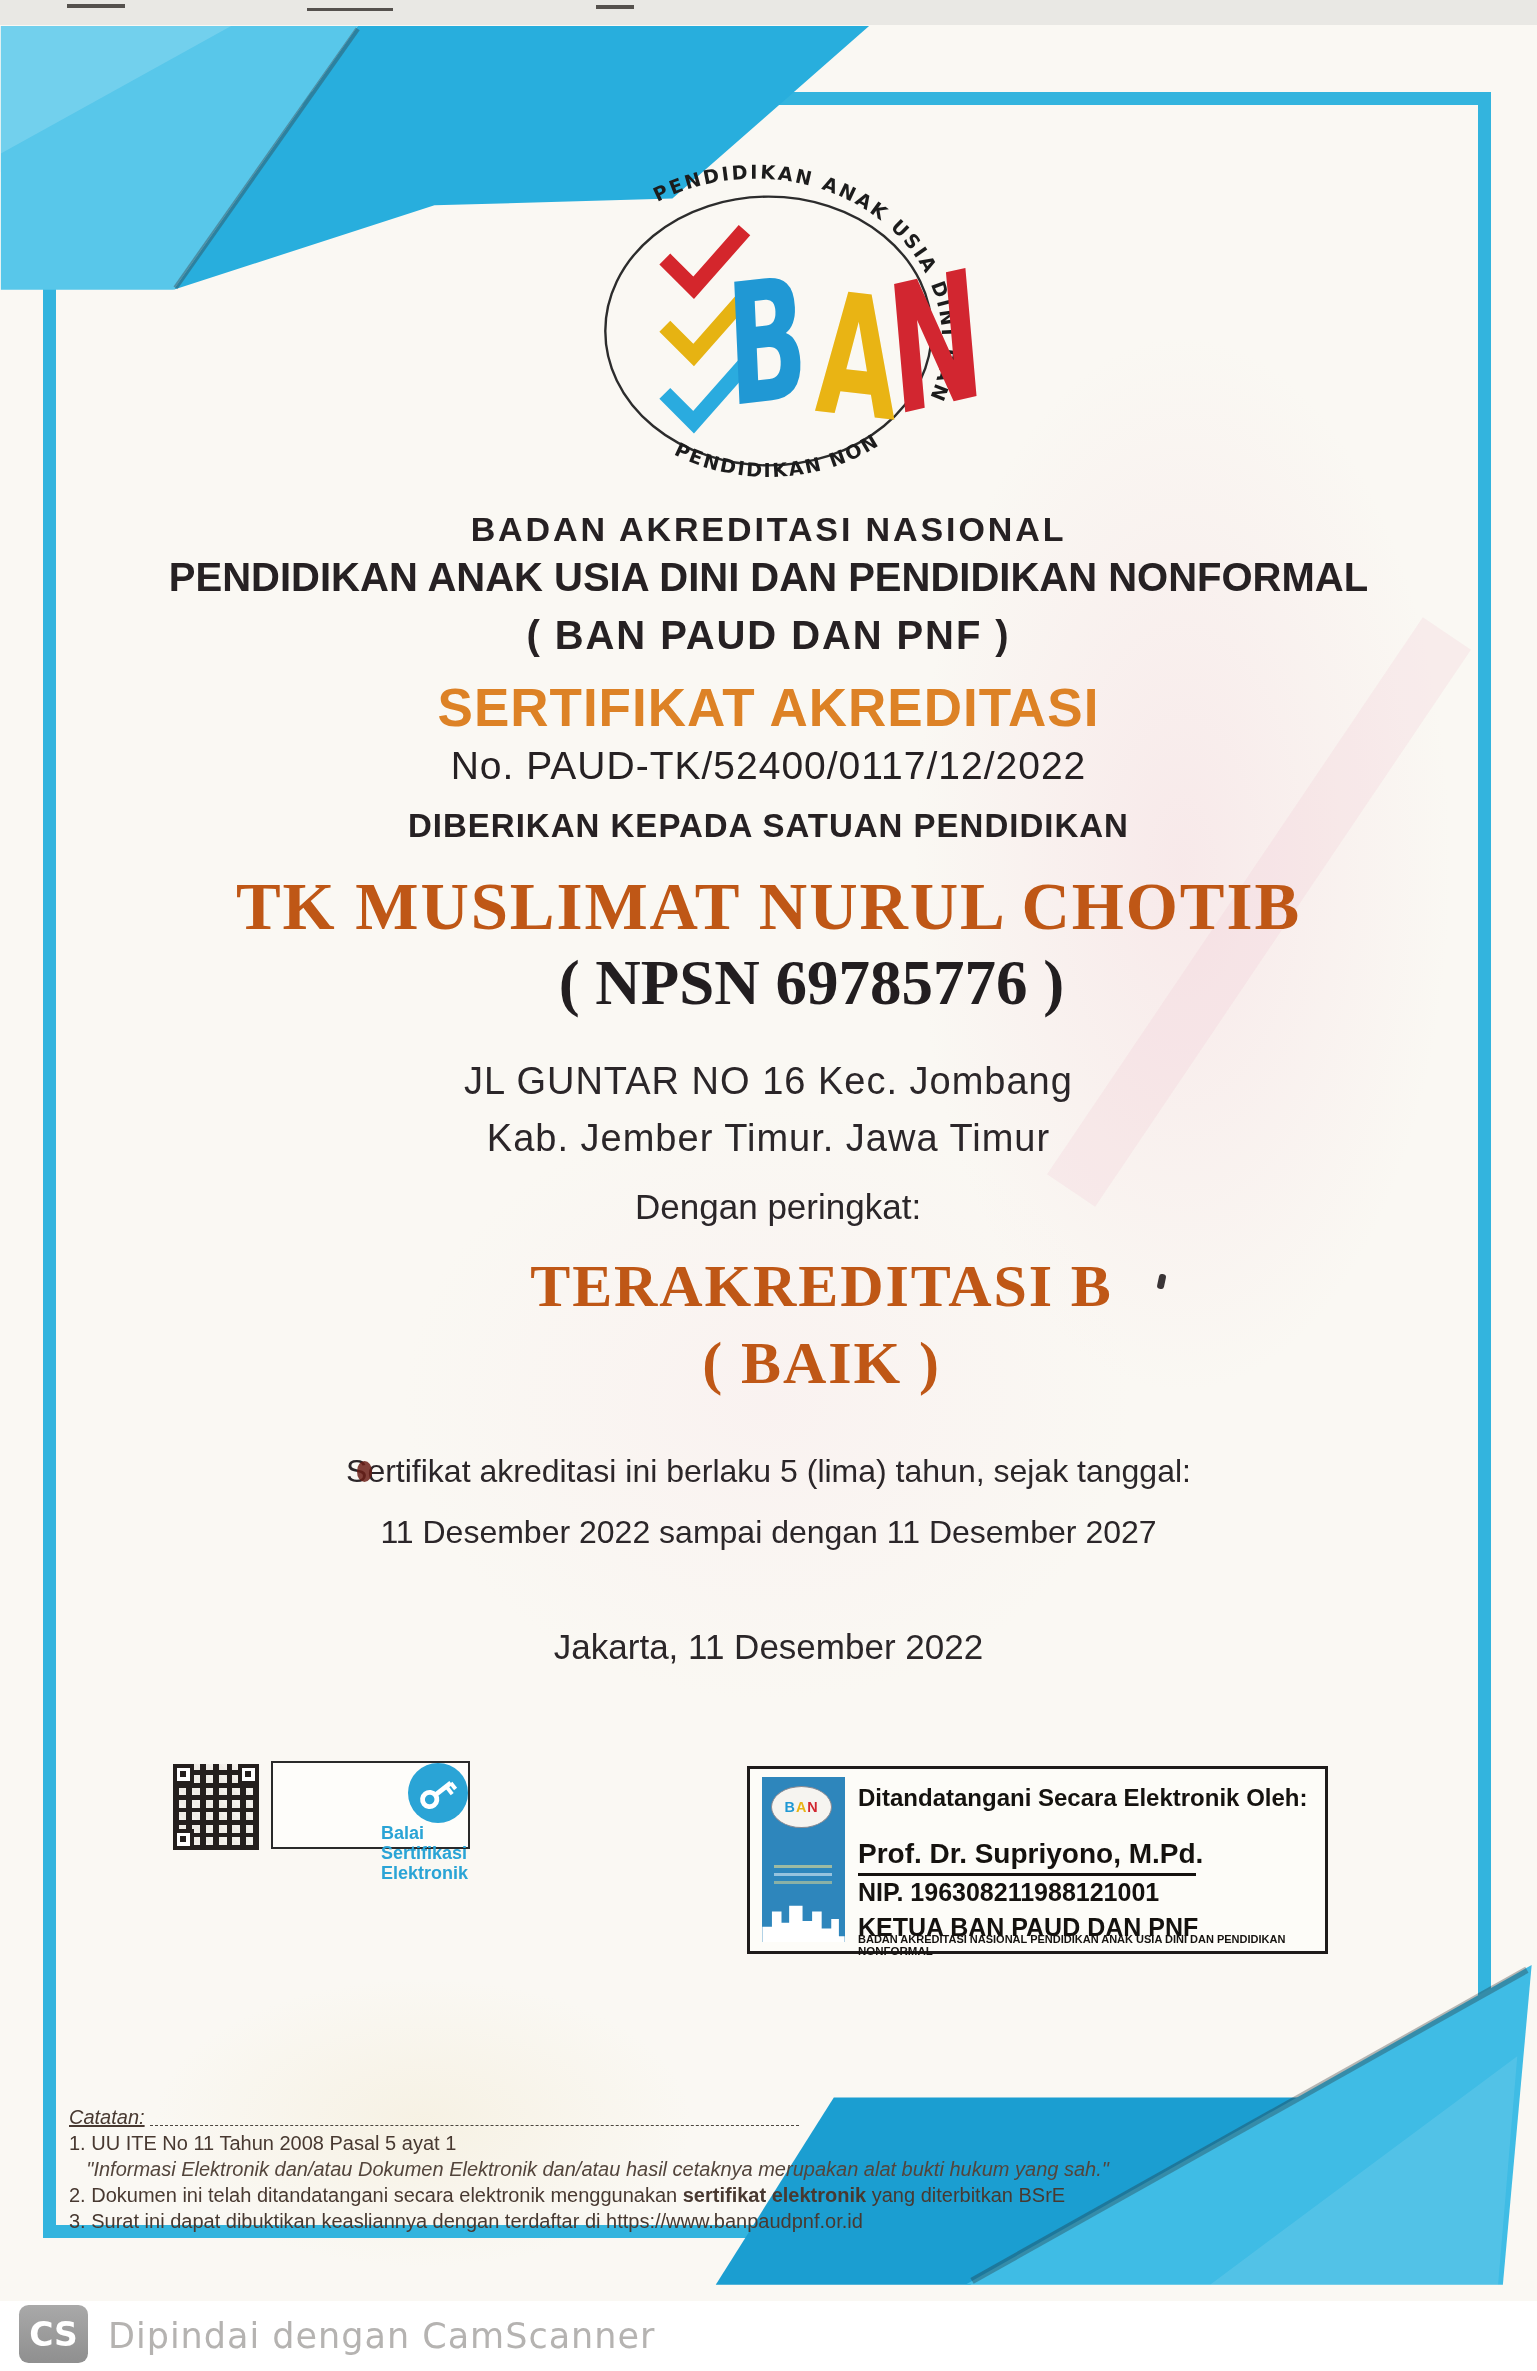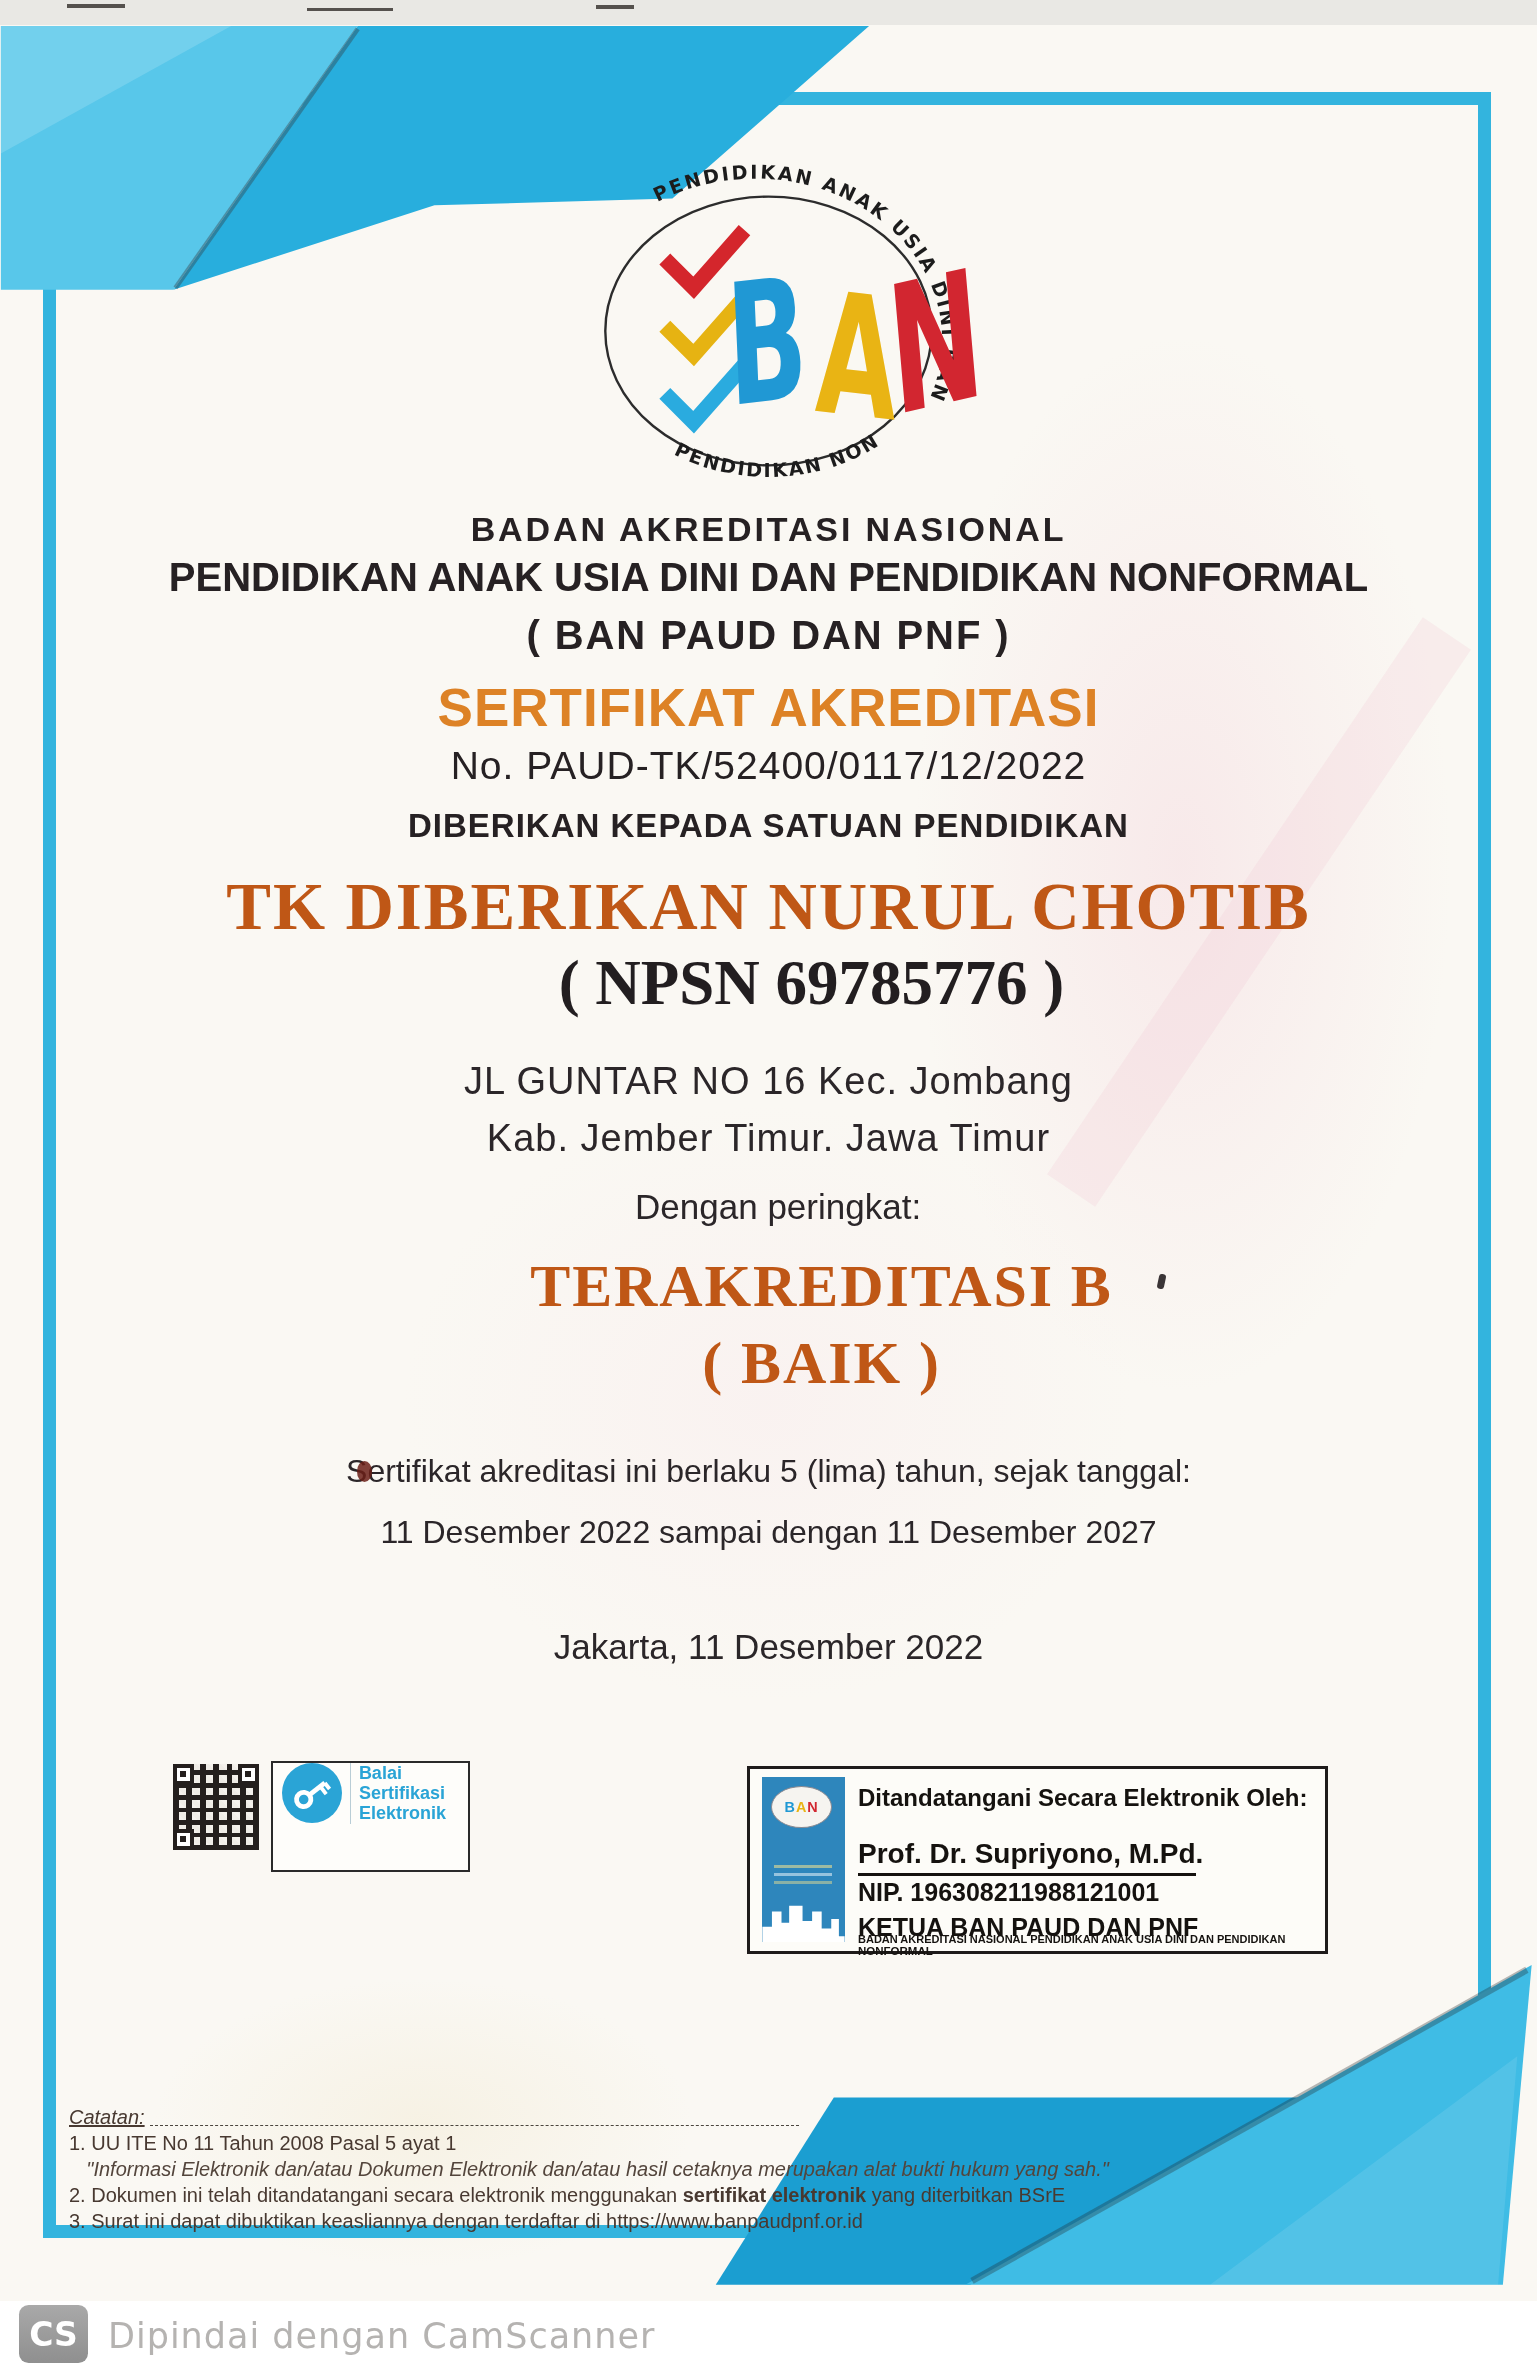--- a/index.html
+++ b/index.html
@@ -34,22 +34,22 @@
   .valid1{top:1453px;font-size:32px;color:#2b2629;z-index:5;}
   .valid2{top:1514px;font-size:32px;color:#2b2629;z-index:5;}
   .placedate{top:1627px;font-size:35px;color:#2b2629;z-index:5;}
   
   .qr{left:173px;top:1764px;width:86px;height:86px;z-index:5;background:
       repeating-linear-gradient(90deg,#241f1d 0 5.8px,rgba(0,0,0,0) 5.8px 13.4px),
       repeating-linear-gradient(0deg,#241f1d 0 4.8px,rgba(0,0,0,0) 4.8px 12.5px),
       repeating-linear-gradient(45deg,#f4f1ec 0 3.8px,rgba(0,0,0,0) 3.8px 8.6px),#efece6;}
   .finder{position:absolute;width:21px;height:21px;border:4.8px solid #241f1d;background:#fff;box-sizing:border-box;}
   .finder i{position:absolute;left:2.9px;top:2.9px;width:5.8px;height:5.8px;background:#241f1d;}
-  .badge{left:271px;top:1761px;width:199px;height:111px;background:#fefdfa;border:2.9px solid #2a2a2a;
-         box-sizing:border-box;display:flex;align-items:flex-start;z-index:5;}
+  .badge{left:271px;top:1761px;width:199px;height:88px;background:#fefdfa;border:2.9px solid #2a2a2a;
+         box-sizing:border-box;display:flex;align-items:flex-end;z-index:5;flex-direction:column;}
   .badge-circle{width:60px;height:60px;border-radius:50%;background:var(--c-badge_blue,#2aa4d6);
                 margin-left:8.6px;flex:none;display:flex;align-items:center;justify-content:center;}
   .badge-div{width:1px;height:61px;background:#b9cdd6;margin-left:8.6px;}
   .badge-text{margin-left:7.7px;font-size:18px;line-height:20px;font-weight:bold;color:var(--c-badge_blue,#2aa4d6);}
   
   .sigbox{left:747px;top:1766px;width:581px;height:188px;border:3.8px solid #1e1b1a;background:#fdfcf8;
           box-sizing:border-box;z-index:5;}
   .banner{position:absolute;left:11.5px;top:7.7px;width:83px;height:165px;background:var(--c-banner_blue,#2e86bc);}
   .banner-oval{position:absolute;left:9.6px;top:9.6px;width:61px;height:42px;border-radius:50%;background:#f6f4f0;
                border:1.9px solid #8a8a92;box-sizing:border-box;display:flex;align-items:center;justify-content:center;
@@ -130,21 +130,21 @@
     <text transform="translate(288,258) scale(0.62,1) rotate(4)" font-size="175" font-weight="bold" fill="var(--c-letter_a_yellow,#e9b414)">A</text>
     <text transform="translate(372,262) scale(0.62,1) rotate(-8)" font-size="185" font-weight="bold" fill="var(--c-letter_n_red,#d22630)">N</text>
   </svg>
 
   <div class="abs ctr org1">BADAN AKREDITASI NASIONAL</div>
   <div class="abs ctr org2">PENDIDIKAN ANAK USIA DINI DAN PENDIDIKAN NONFORMAL</div>
   <div class="abs ctr org3">( BAN PAUD DAN PNF )</div>
   <div class="abs ctr title">SERTIFIKAT AKREDITASI</div>
   <div class="abs ctr number">No. PAUD-TK/52400/0117/12/2022</div>
   <div class="abs ctr givento">DIBERIKAN KEPADA SATUAN PENDIDIKAN</div>
-  <div class="abs ctr school">TK DIBERIKAN NURUL CHOTIB</div>
+  <div class="abs ctr school">TK MUSLIMAT NURUL CHOTIB</div>
   <div class="abs ctr npsn">( NPSN 69785776 )</div>
   <div class="abs ctr addr1">JL GUNTAR NO 16 Kec. Jombang</div>
   <div class="abs ctr addr2">Kab. Jember Timur. Jawa Timur</div>
   <div class="abs ctr peringkat">Dengan peringkat:</div>
   <div class="abs ctr grade">TERAKREDITASI B</div>
   <div class="abs ctr grade2">( BAIK )</div>
   <div class="abs ctr valid1">Sertifikat akreditasi ini berlaku 5 (lima) tahun, sejak tanggal:</div>
   <div class="abs ctr valid2">11 Desember 2022 sampai dengan 11 Desember 2027</div>
   <div class="abs ctr placedate">Jakarta, 11 Desember 2022</div>
   <div class="abs blob"></div>

